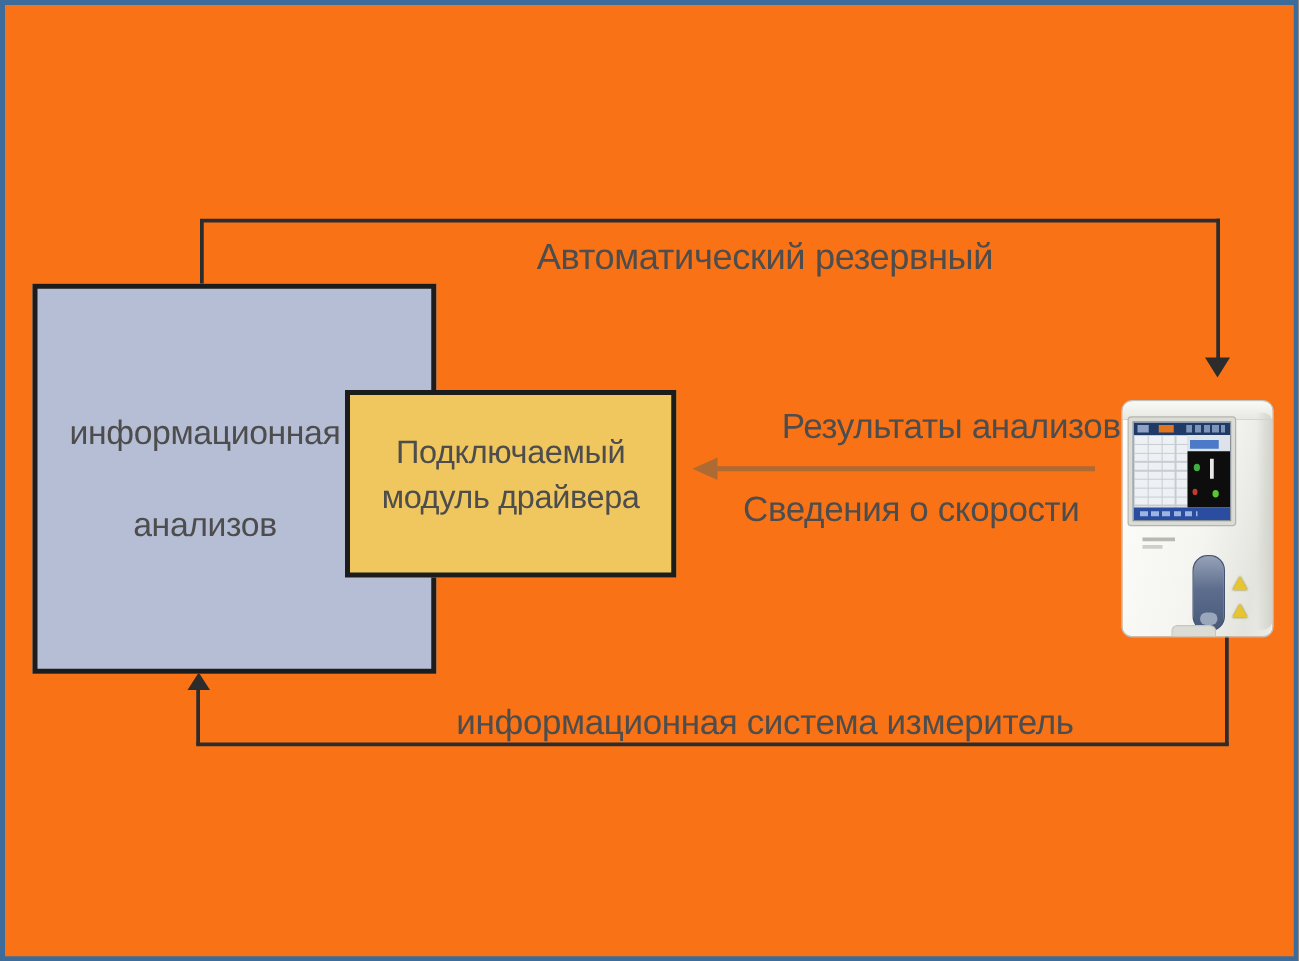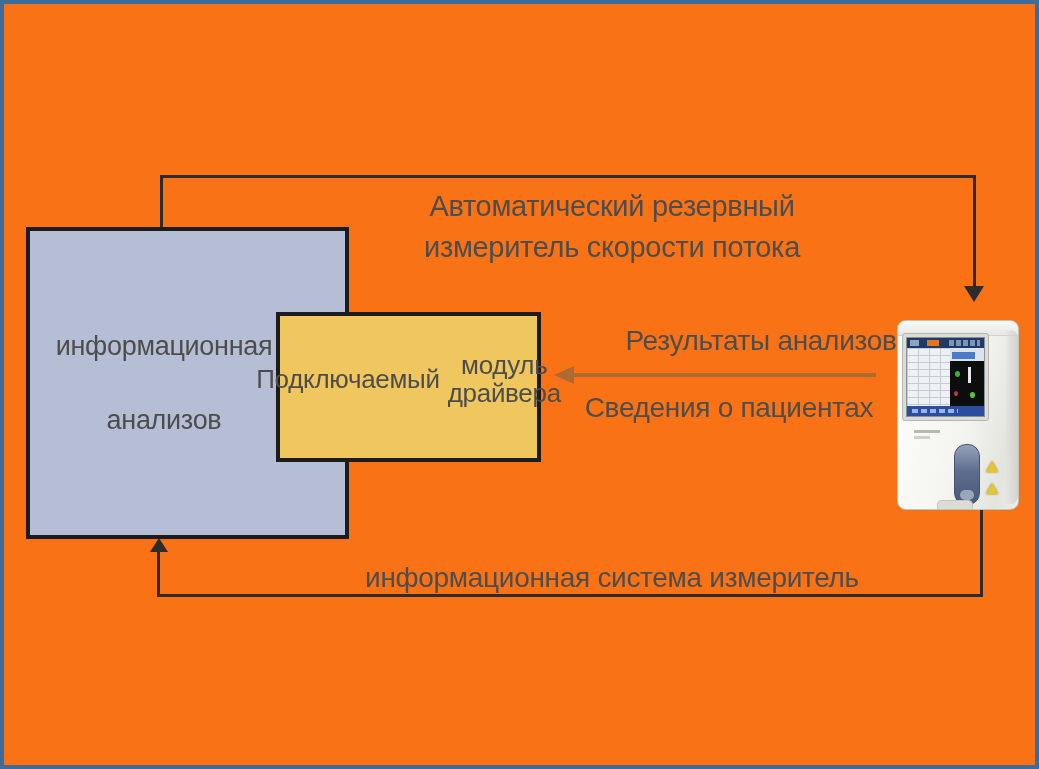--- a/index.html
+++ b/index.html
@@ -67,21 +67,21 @@
     gap:46px;
     color:#4d4d4d; font-size:27px; line-height:28px;
     letter-spacing:-0.3px; text-align:center;
   }
   .driver-box {
     position:absolute; left:272px; top:308px;
     width:265px; height:150px;
     background:#f0c75e;
     border:4px solid #1c1c1c;
     z-index:2;
-    display:flex; 
+    display:flex; flex-direction:column;
     justify-content:center; align-items:center;
     padding-bottom:16px; gap:8px;
     color:#4d4d4d; font-size:26px; line-height:28px;
     letter-spacing:-0.3px; text-align:center;
   }
 
   
   .device {
     position:absolute; left:893px; top:316px;
     width:122px; height:190px;
@@ -182,39 +182,38 @@
 
 <div class="canvas">
 
   <div class="line vline" style="left:156px; top:173px; height:50px;"></div>
   <div class="line hline" style="left:156px; top:171px; width:816px;"></div>
   <div class="line vline" style="left:969px; top:171px; height:112px;"></div>
   <div class="arrow-down" style="left:960px; top:282px;"></div>
 
   <div class="lbl top-label">
     <div>Автоматический резервный</div>
-    <div>измеритель скорости потока</div>
   </div>
 
   <div class="lis-box">
     <div class="lis-text">
       <div>информационная</div>
       <div>анализов</div>
     </div>
   </div>
 
   <div class="driver-box">
     <div>Подключаемый</div>
     <div>модуль драйвера</div>
   </div>
 
   <div class="lbl mid-label-a">Результаты анализов</div>
   <div class="orange-line" style="left:566px; top:369px; width:306px;"></div>
   <div class="arrow-left-orange" style="left:550px; top:362px;"></div>
-  <div class="lbl mid-label-b">Сведения о пациентах</div>
+  <div class="lbl mid-label-b">Сведения о скорости</div>
 
   <div class="device">
     <div class="device-body"></div>
     <div class="device-top"></div>
     <div class="device-side-shade"></div>
     <div class="screen-bezel">
       <div class="screen">
         <div class="scr-toolbar">
           <div class="scr-chip-a"></div>
           <div class="scr-chip-orange"></div>

